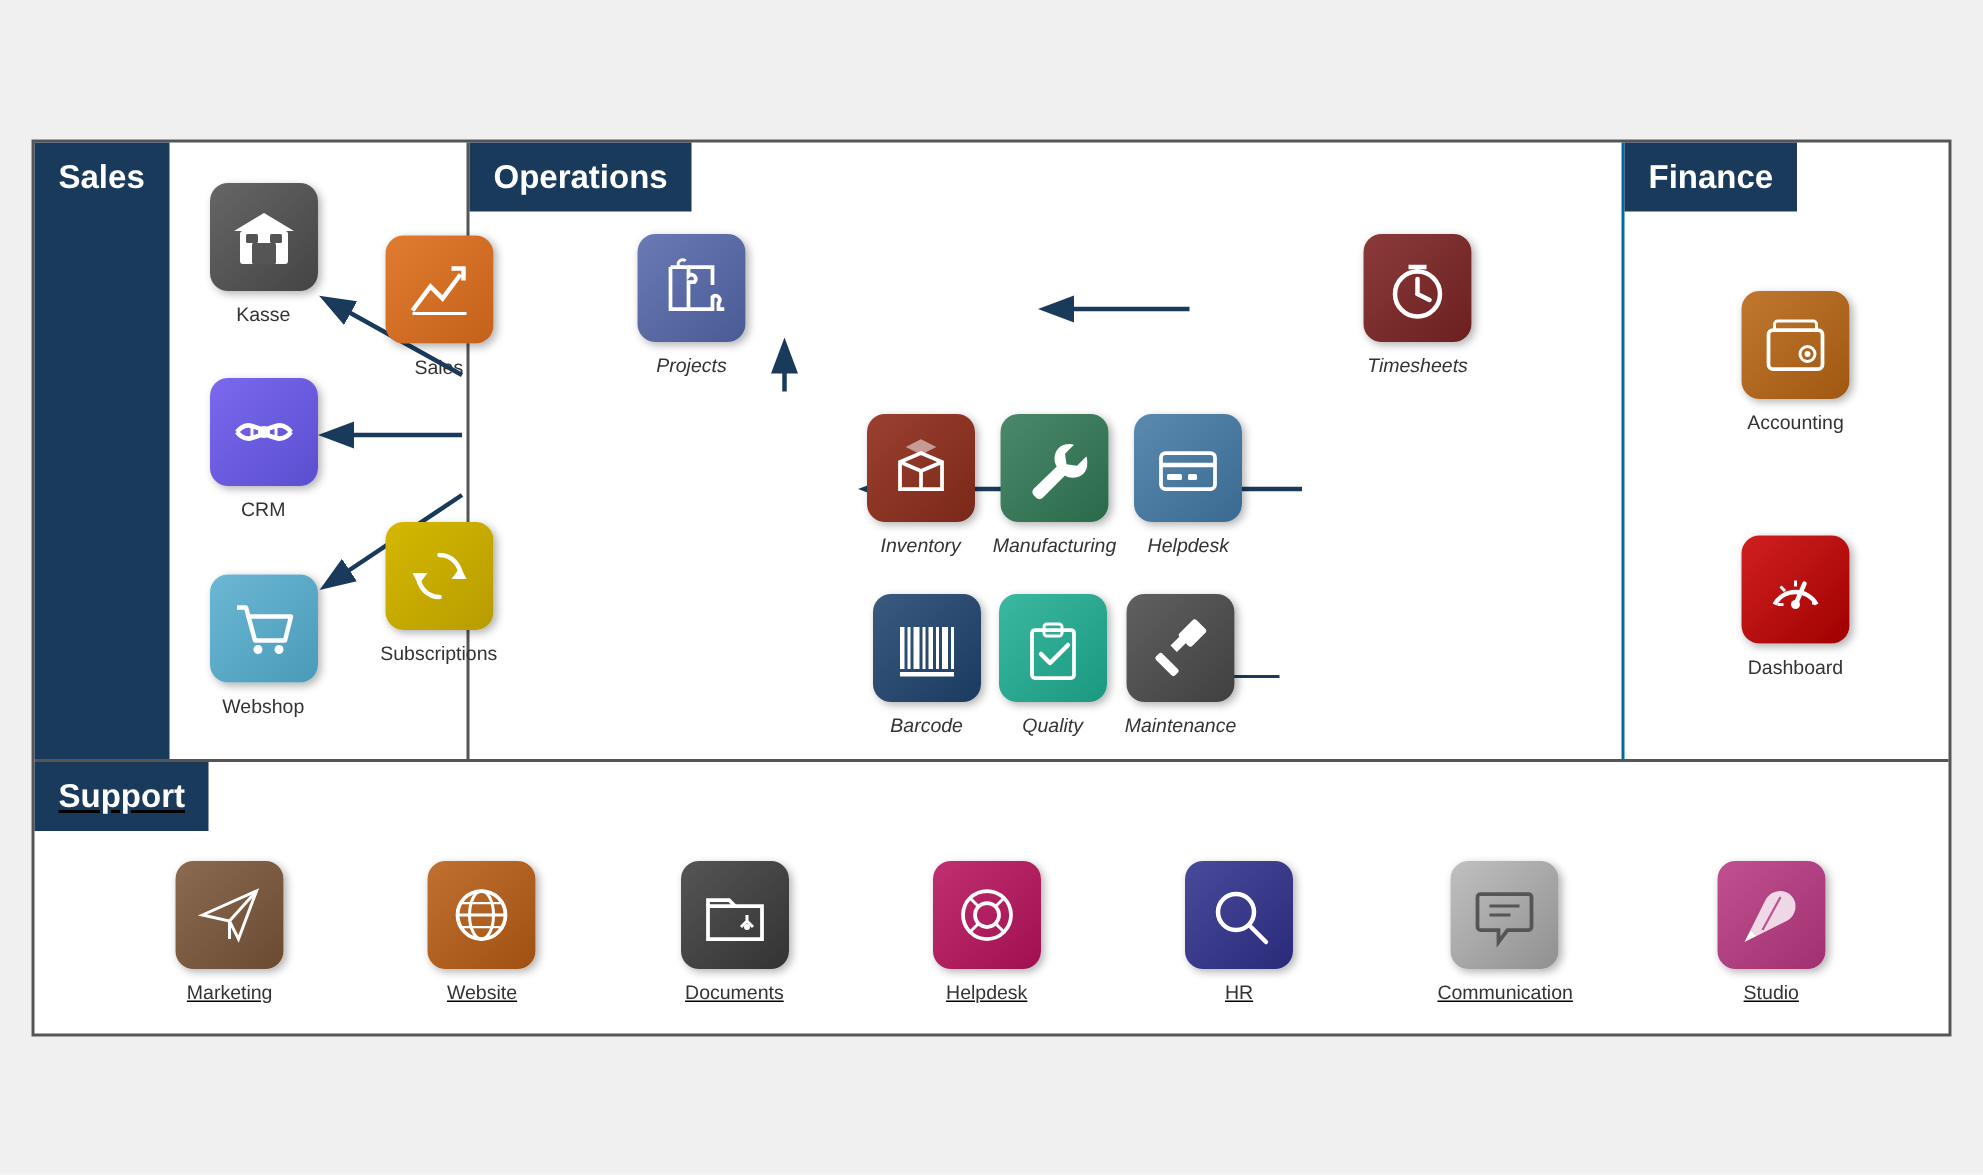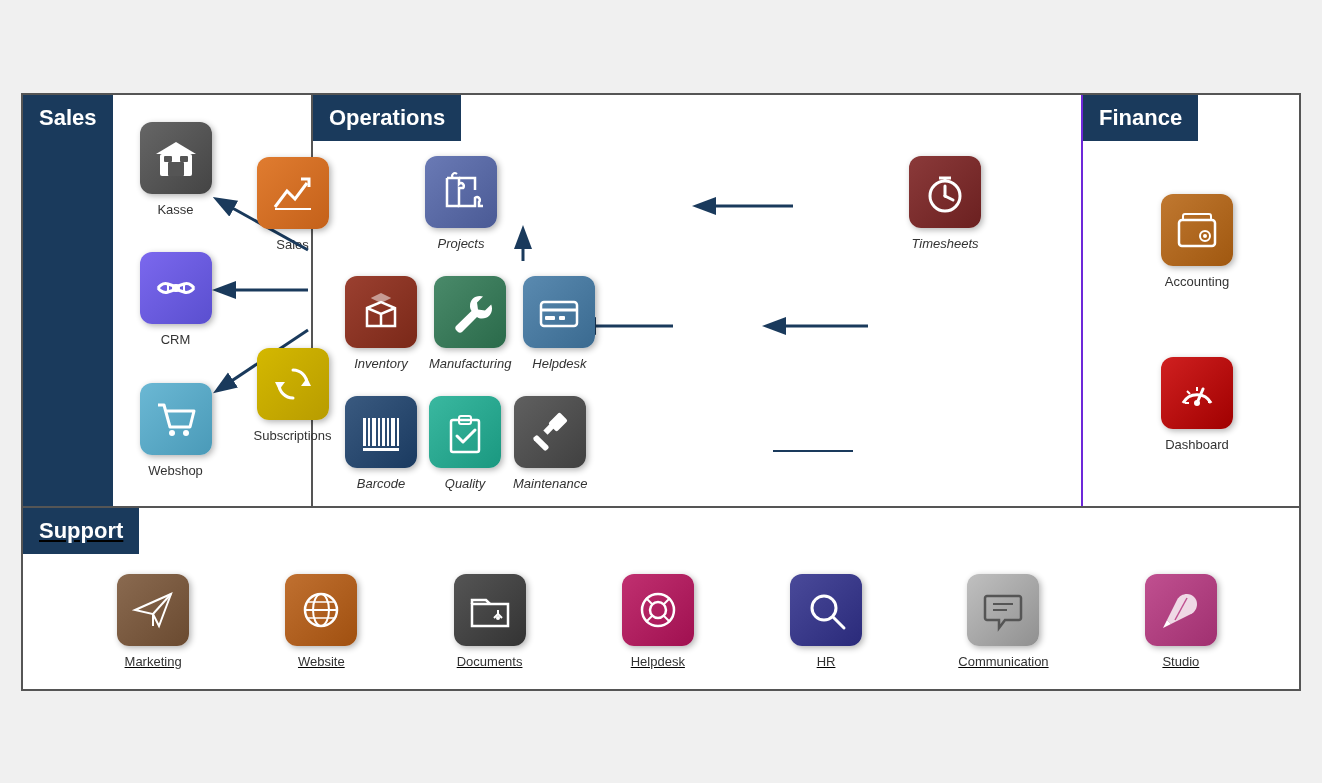--- a/index.html
+++ b/index.html
@@ -34,21 +34,21 @@
       background: #1a3a5c;
       color: white;
       font-size: 22px;
       font-weight: bold;
       padding: 10px 16px;
       width: fit-content;
     }
     
     .operations-section {
       flex: 1;
-      border-right: 2px solid #6d28d9;
+      border-right: 2px solid #0369a1;
       display: flex;
       flex-direction: column;
     }
     
     .finance-section {
       width: 216px;
       display: flex;
       flex-direction: column;
     }
     .finance-content {
@@ -156,21 +156,21 @@
       display: flex;
       flex-direction: column;
       gap: 15px;
     }
     .ops-top-row {
       display: flex;
       justify-content: space-around;
     }
     .ops-bottom-row {
       display: flex;
-      justify-content: flex-start;
+      justify-content: center;
     }
     .arrow-svg-overlay {
       position: absolute;
       top: 0; left: 0;
       width: 100%; height: 100%;
       pointer-events: none;
       overflow: visible;
     }
     .section-title-bar {
       display: flex;

